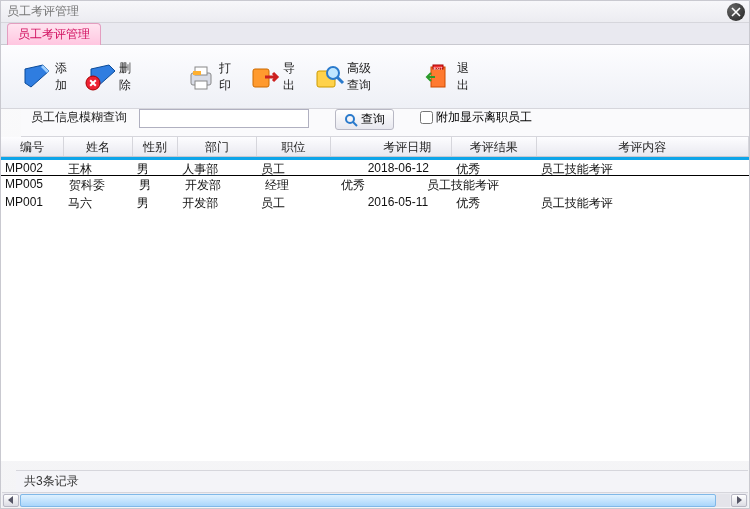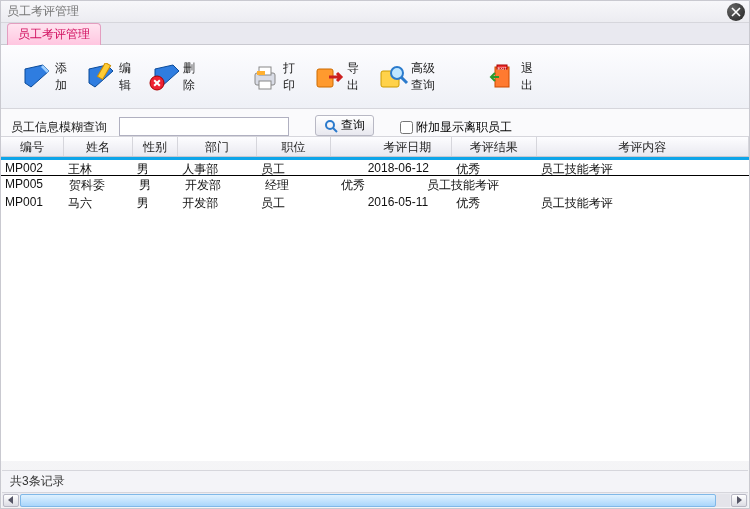--- a/index.html
+++ b/index.html
@@ -96,25 +96,26 @@
   .tool .ticon {
     width: 34px; height: 30px;
     display: flex; align-items: center; justify-content: center;
   }
   .tool .tlabel { font-size: 12px; color: #222; }
   .tool-spacer { width: 28px; }
   
   .searchrow {
     height: 28px;
     display: flex;
-    align-items: flex-end;
+    align-items: flex-start;
     padding: 0 10px;
     gap: 12px;
     background: #fafafc;
     border-bottom: 1px solid #d6d6dc;
+    margin-left: 20px;
   }
   .searchrow .label { color: #222; }
   .searchrow input[type="text"] {
     width: 170px;
     height: 19px;
     border: 1px solid #b0b0c0;
     padding: 0 4px;
     font-size: 12px;
   }
   .searchrow .query-btn {
@@ -164,21 +165,21 @@
     padding: 1px 4px;
     overflow: hidden;
     white-space: nowrap;
   }
   
   .c0{width:64px;} .c1{width:70px;} .c2{width:46px;} .c3{width:80px;}
   .c4{width:76px;} .c5{width:90px;margin-left:32px;} .c6{width:86px;} .c7{width:216px;}
   
   .status {
     position: absolute;
-    left: 1px; right: 1px; bottom: 16px;
+    left: 15px; right: 1px; bottom: 16px;
     height: 22px;
     border-top: 1px solid #d6d6dc;
     background: #f4f4f8;
     display: flex;
     align-items: center;
     padding: 0 8px;
     color: #333;
   }
   
   .hscroll {
@@ -235,29 +236,20 @@
 
   <div class="toolbar">
     <div class="tool">
       <div class="ticon">
         <svg width="32" height="28" viewBox="0 0 32 28">
             <polygon points="4,6 22,2 28,8 10,24 4,20" fill="#2f7de0" stroke="#0b4b99" stroke-width="1"></polygon>
             <polygon points="22,2 28,8 26,10 20,4" fill="#9fd0ff"></polygon>
           </svg>
       </div>
       <span class="tlabel">添加</span>
-    </div>
-    <div class="tool">
-      <div class="ticon">
-        <svg width="32" height="28" viewBox="0 0 32 28">
-            <polygon points="4,6 22,2 28,8 10,24 4,20" fill="#2f7de0" stroke="#0b4b99"></polygon>
-            <rect x="16" y="0" width="6" height="16" transform="rotate(30 19 8)" fill="#ffcc33" stroke="#cc8a00"></rect>
-          </svg>
-      </div>
-      <span class="tlabel">编辑</span>
     </div>
     <div class="tool">
       <div class="ticon">
         <svg width="32" height="28" viewBox="0 0 32 28">
             <polygon points="6,6 24,2 30,8 12,24 6,20" fill="#2f7de0" stroke="#0b4b99"></polygon>
             <circle cx="8" cy="20" r="7" fill="#e23" stroke="#a00"></circle>
             <path d="M4 20 L12 20 M8 16 L8 24" stroke="#fff" stroke-width="2" transform="rotate(45 8 20)"></path>
           </svg>
       </div>
       <span class="tlabel">删除</span>

